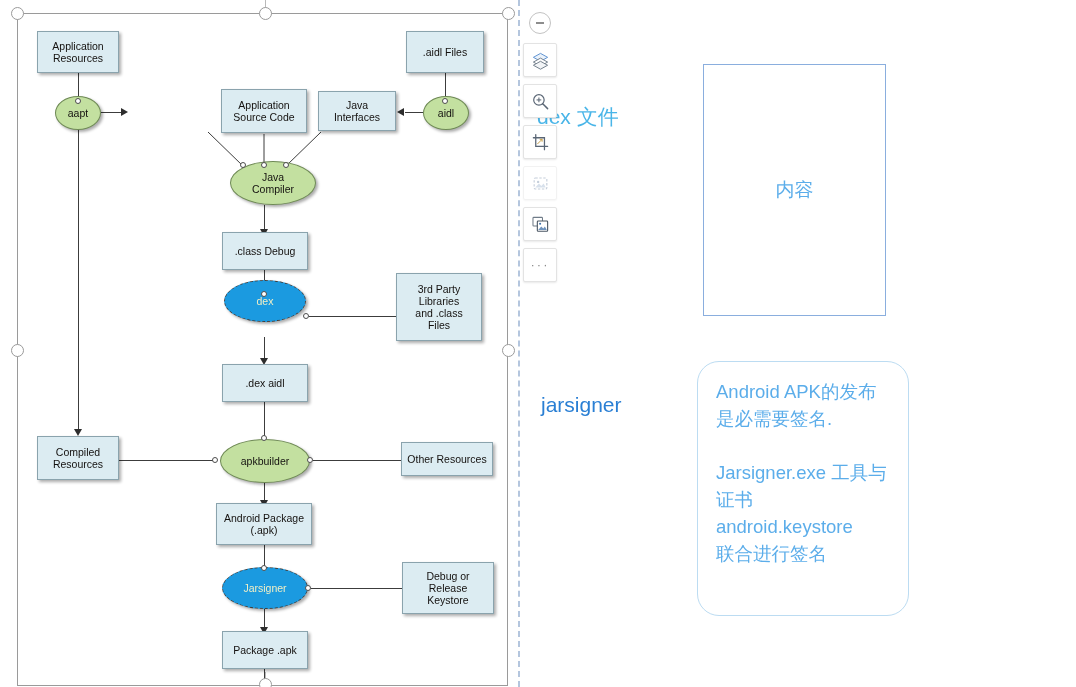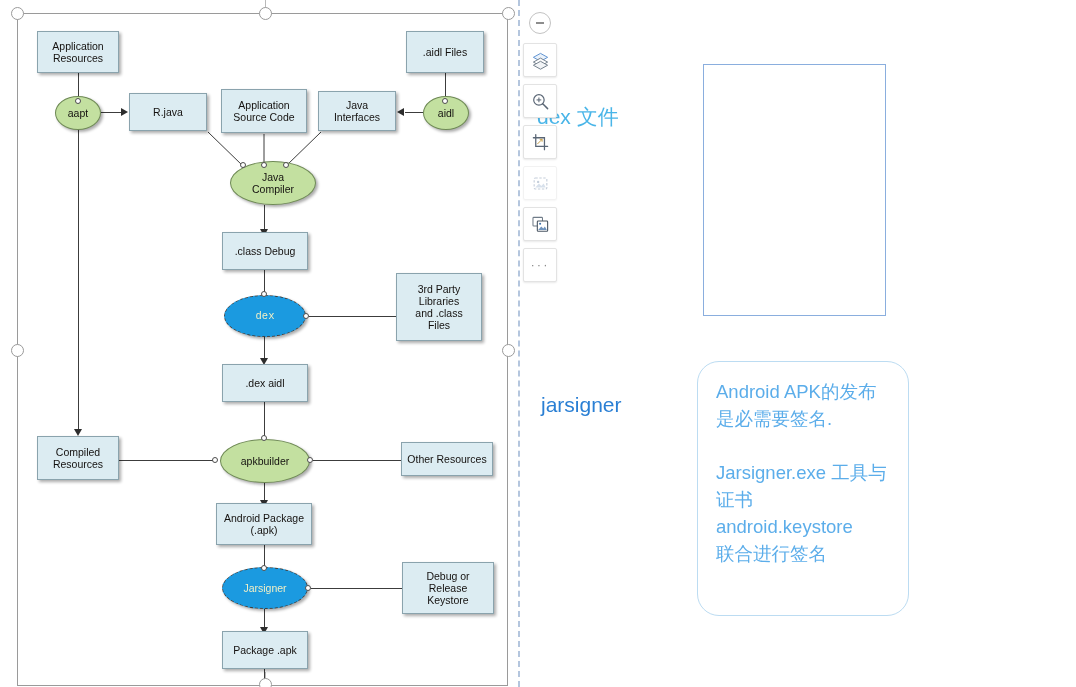--- a/index.html
+++ b/index.html
@@ -239,21 +239,20 @@
     <div class="node box" style="left:388px; top:17px; width:78px; height:42px;">.aidl Files</div>
 
     <div class="edge v" style="left:60px; top:59px; height:29px;"></div>
     <div class="port" style="left:57px; top:84px;"></div>
 
     <div class="edge v" style="left:427px; top:59px; height:29px;"></div>
     <div class="port" style="left:424px; top:84px;"></div>
 
     <div class="node ellipse" style="left:37px; top:82px; width:46px; height:34px;">aapt</div>
 
-    <div class="node box" style="left:111px; top:79px; width:78px; height:38px;">R.java</div>
 
     <div class="node box" style="left:203px; top:75px; width:86px; height:44px;">Application
 Source Code</div>
 
     <div class="node box" style="left:300px; top:77px; width:78px; height:40px;">Java
 Interfaces</div>
 
     <div class="node ellipse" style="left:405px; top:82px; width:46px; height:34px;text-align:center;">aidl</div>
 
     <div class="edge h" style="left:83px; top:98px; width:21px;"></div>
@@ -279,21 +278,21 @@
 Compiler</div>
 
     <div class="edge v" style="left:246px; top:191px; height:28px;"></div>
     <div class="arrow-d" style="left:242px; top:215px;"></div>
 
     <div class="node box" style="left:204px; top:218px; width:86px; height:38px;">.class Debug</div>
 
     <div class="edge v" style="left:246px; top:256px; height:26px;"></div>
     <div class="port" style="left:243px; top:277px;"></div>
 
-    <div class="node ellipse sel" style="left:206px; top:281px; width:82px; height:42px;font-family:Liberation Mono, monospace;">dex</div>
+    <div class="node ellipse sel" style="left:206px; top:266px; width:82px; height:42px;">dex</div>
 
     <div class="port" style="left:285px; top:299px;"></div>
     <div class="edge h" style="left:291px; top:302px; width:98px;"></div>
 
     <div class="node box" style="left:378px; top:259px; width:86px; height:68px;">3rd Party
 Libraries
 and .class
 Files</div>
 
     <div class="edge v" style="left:246px; top:323px; height:25px;"></div>
@@ -406,20 +405,21 @@
 
   <div class="tb-btn">
     <span class="tb-dots">···</span>
   </div>
 
 </div>
 
 <div class="anno-label" style="left:537px; top:103px;">dex 文件</div>
 
 <div id="file-diagram">
+  <div class="fd-cell fd-body">内容</div>
 </div>
 
 <div class="anno-label dark" style="left:541px; top:393px;">jarsigner</div>
 
 <div id="jarsigner-note">Android APK的发布是必需要签名.
 
 Jarsigner.exe 工具与证书
 android.keystore
 联合进行签名</div>
 

